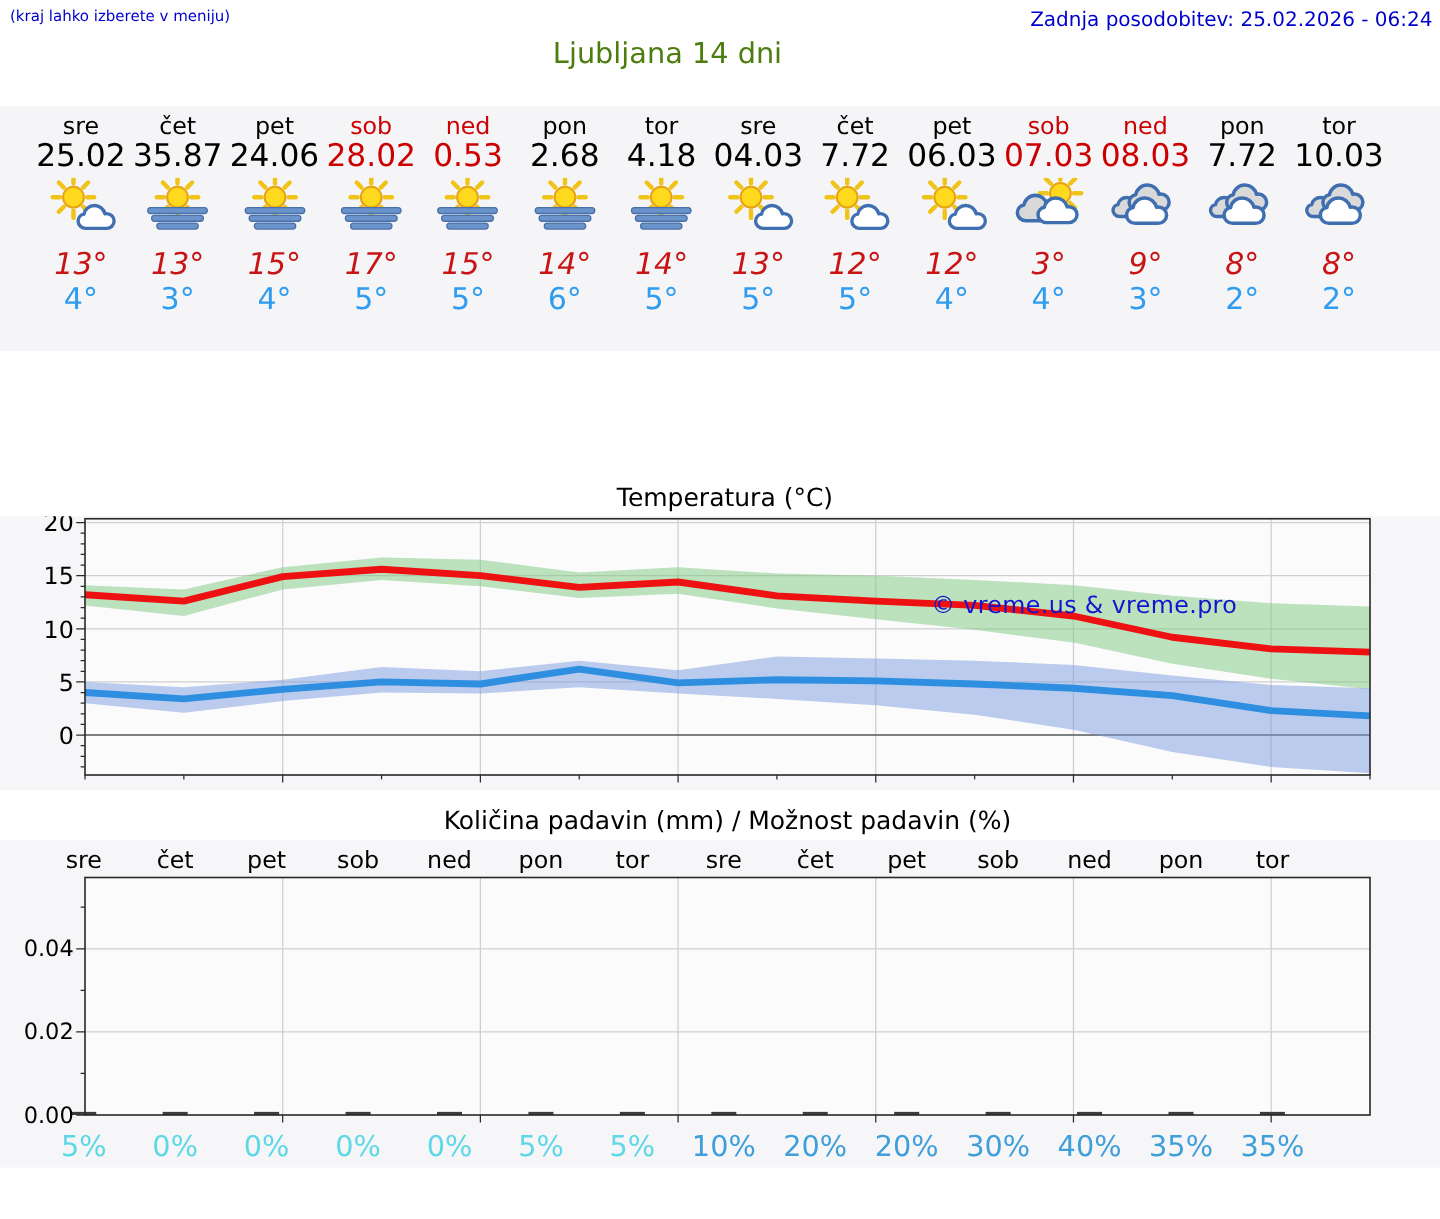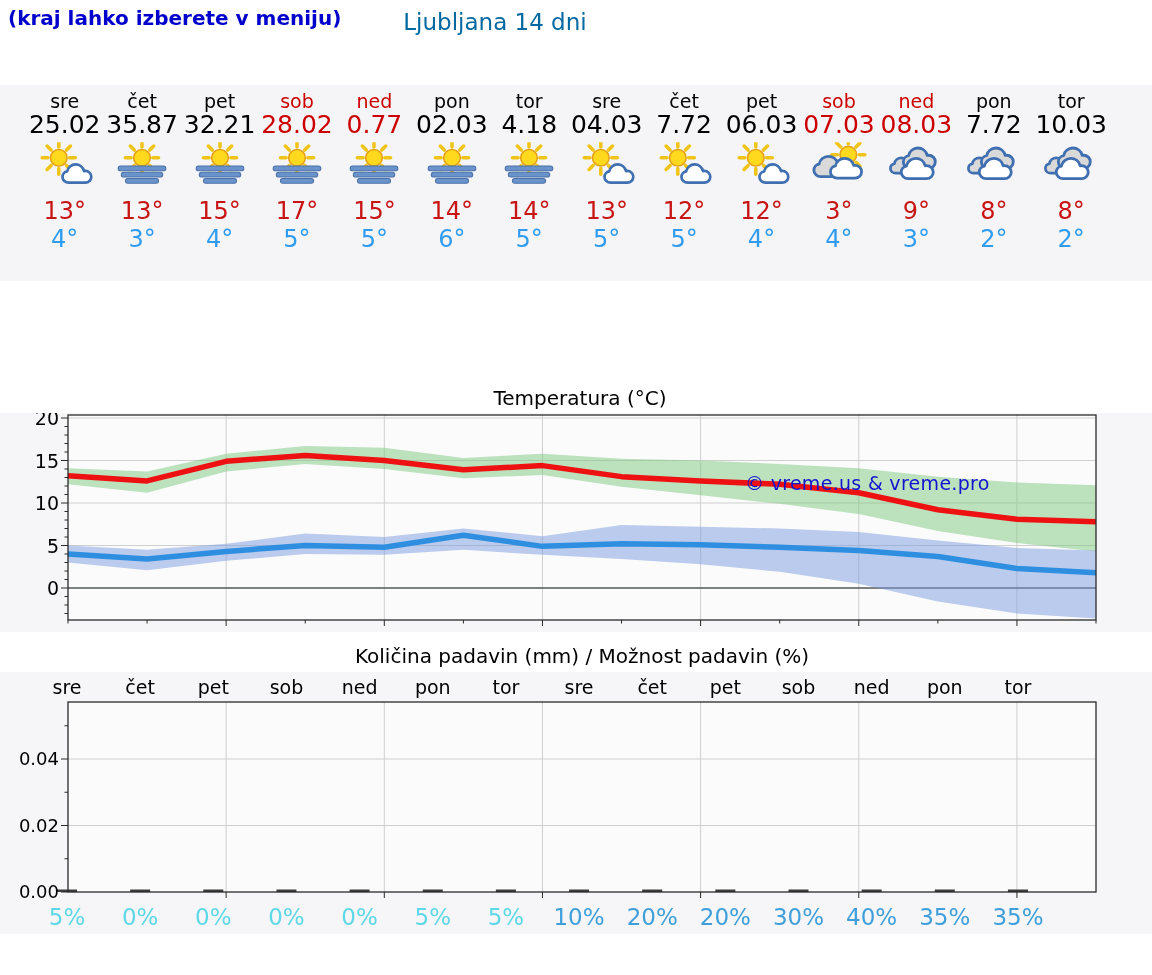--- a/index.html
+++ b/index.html
@@ -1,32 +1,32 @@
 <!DOCTYPE html>
 <html><head>
 <meta charset="utf-8">
 <style>
   html,body{margin:0;padding:0;background:#fff;}
   #app{position:relative;width:1152px;height:975px;background:#fff;overflow:hidden;
        font-family:"DejaVu Sans","Liberation Sans",sans-serif;}
   
-  #hint{position:absolute;left:8px;top:6px;font-size:20px;color:#0000cc;font-weight:bold;}
+  #hint{position:absolute;left:8px;top:6px;font-size:12px;color:#0000cc;}
   #last-update{position:absolute;right:6px;top:6px;font-size:16px;color:#0000cc;}
-  #page-title{position:absolute;left:0;top:9px;width:990px;text-align:center;
-              font-size:23px;color:#0369a1;}
+  #page-title{position:absolute;left:0;top:30px;width:990px;text-align:center;
+              font-size:23px;color:#4d7c0f;padding-left:39px;}
   
   #strip{position:absolute;left:0;top:85px;width:1152px;height:196px;background:#f5f5f7;
          display:flex;box-sizing:border-box;padding:5px 42px 0 26px;}
   .day-cell{flex:1 1 0;text-align:center;}
   .day-name{font-size:19px;color:#000;height:22px;line-height:22px;}
   .day-date{font-size:25px;color:#000;height:26px;line-height:26px;}
   .weekend{color:#cc0000;}
   .icon-box{height:50px;margin-top:2px;display:flex;align-items:center;justify-content:center;}
   .wicon{width:58px;height:46px;}
-  .tmax{font-size:24px;color:#c81414;height:28px;line-height:28px;margin-top:7px;}
+  .tmax{font-size:24px;color:#c81414;height:28px;line-height:28px;margin-top:7px;font-style:italic;}
   .tmin{font-size:24px;color:#2f9cf0;height:28px;line-height:28px;}
   
   .fig-title{position:absolute;text-align:center;font-size:20px;color:#000;}
   #temp-title{left:0;top:386px;width:1160px;}
   #precip-title{left:0;top:644px;width:1164px;}
   #fig1{position:absolute;left:0;top:413px;width:1152px;height:219px;background:#f6f6f8;}
   #fig2{position:absolute;left:0;top:672px;width:1152px;height:262px;background:#f6f6f8;}
   svg text{font-family:"DejaVu Sans","Liberation Sans",sans-serif;}
   .axis-label{font-size:19px;fill:#000;}
   .axis-label-sm{font-size:18px;fill:#000;}
@@ -73,20 +73,21 @@
     <symbol id="i-cloudy" viewBox="0 0 56 44">
       <use href="#cloud-base" transform="translate(2,14) scale(0.6)" fill="#d9d9d9" stroke="#3f6fb0" stroke-width="4.4" stroke-linejoin="round"></use>
       <use href="#cloud-base" transform="translate(14,4) scale(0.8)" fill="#d9d9d9" stroke="#3f6fb0" stroke-width="3.4" stroke-linejoin="round"></use>
       <use href="#cloud-base" transform="translate(12,14) scale(0.8)" fill="#ffffff" stroke="#3f6fb0" stroke-width="3.4" stroke-linejoin="round"></use>
     </symbol>
   </defs>
 </svg>
 
 <div id="app">
   <div id="hint">(kraj lahko izberete v meniju)</div>
+  <div id="last-update">Zadnja posodobitev: 25.02.2026 - 06:24</div>
   <div id="page-title">Ljubljana 14 dni</div>
 
   <div id="strip">
   <div class="day-cell">
     <div class="day-name">sre</div>
     <div class="day-date">25.02</div>
     <div class="icon-box">
       <svg class="wicon" viewBox="0 0 56 44">
             <use href="#i-sun-cloud"></use>
           </svg>
@@ -102,21 +103,21 @@
       <svg class="wicon" viewBox="0 0 56 44">
             <use href="#i-sun-fog"></use>
           </svg>
     </div>
     <div class="tmax">13°</div>
     <div class="tmin">3°</div>
   </div>
 
   <div class="day-cell">
     <div class="day-name">pet</div>
-    <div class="day-date">32.21</div>
+    <div class="day-date">24.06</div>
     <div class="icon-box">
       <svg class="wicon" viewBox="0 0 56 44">
             <use href="#i-sun-fog"></use>
           </svg>
     </div>
     <div class="tmax">15°</div>
     <div class="tmin">4°</div>
   </div>
 
   <div class="day-cell">
@@ -126,33 +127,33 @@
       <svg class="wicon" viewBox="0 0 56 44">
             <use href="#i-sun-fog"></use>
           </svg>
     </div>
     <div class="tmax">17°</div>
     <div class="tmin">5°</div>
   </div>
 
   <div class="day-cell">
     <div class="day-name weekend">ned</div>
-    <div class="day-date weekend">0.77</div>
+    <div class="day-date weekend">0.53</div>
     <div class="icon-box">
       <svg class="wicon" viewBox="0 0 56 44">
             <use href="#i-sun-fog"></use>
           </svg>
     </div>
     <div class="tmax">15°</div>
     <div class="tmin">5°</div>
   </div>
 
   <div class="day-cell">
     <div class="day-name">pon</div>
-    <div class="day-date">02.03</div>
+    <div class="day-date">2.68</div>
     <div class="icon-box">
       <svg class="wicon" viewBox="0 0 56 44">
             <use href="#i-sun-fog"></use>
           </svg>
     </div>
     <div class="tmax">14°</div>
     <div class="tmin">6°</div>
   </div>
 
   <div class="day-cell">

